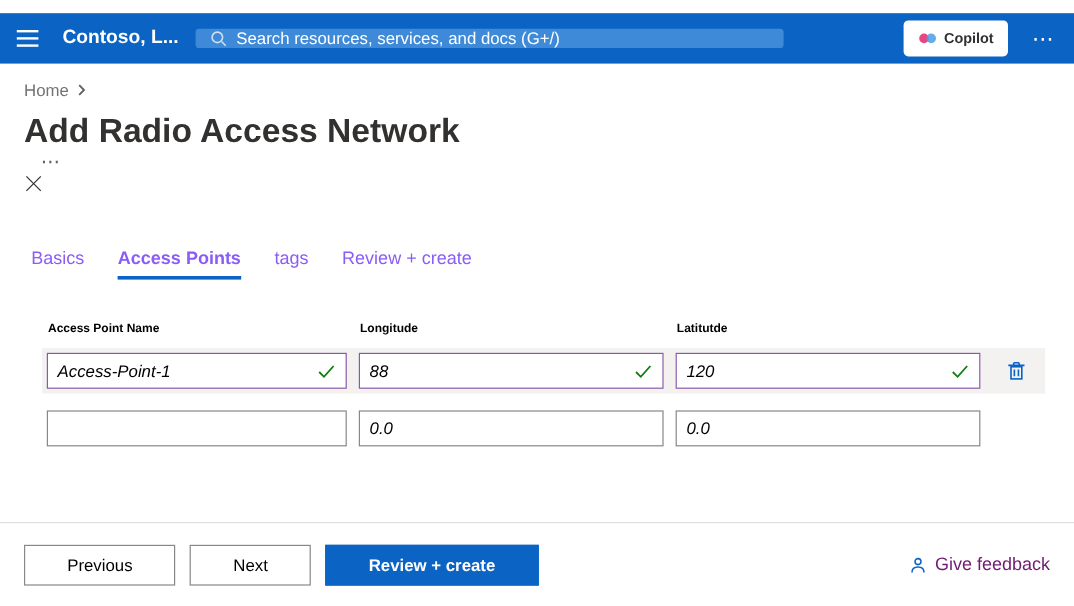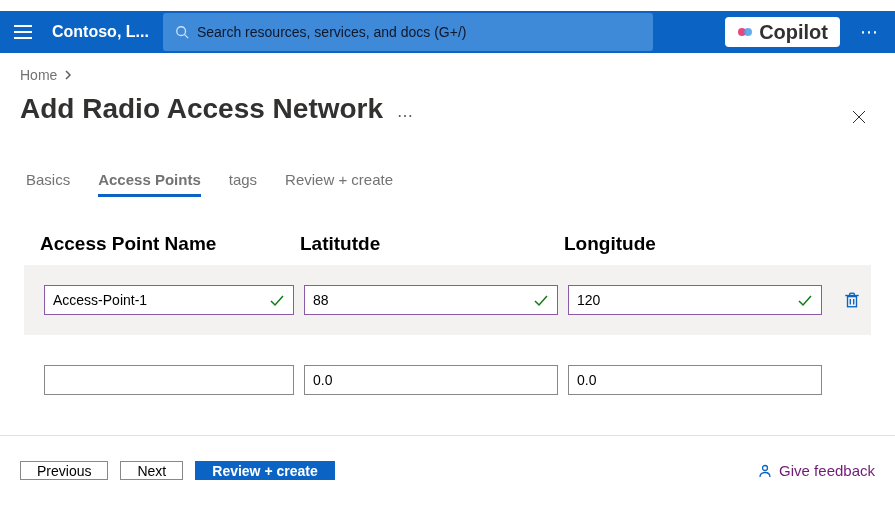--- a/index.html
+++ b/index.html
@@ -1,46 +1,46 @@
 <!DOCTYPE html>
 <html><head>
   <meta charset="utf-8">
   <style>
     * { box-sizing: border-box; margin: 0; padding: 0; font-family: "Segoe UI", Arial, sans-serif; }
     body { width: 895px; height: 505px; background: #fff; display: flex; flex-direction: column; overflow: hidden; }
     .topbar { height: 42px; background: #0b64c4; display: flex; align-items: center; padding: 0 10px; gap: 14px; color: #fff; margin-top: 11px; }
     .hamburger { width: 24px; height: 24px; display: flex; flex-direction: column; justify-content: center; gap: 4px; cursor: pointer; padding-left:4px;}
     .hamburger span { display: block; height: 2px; background: #fff; width: 18px; }
     .brand { font-weight: 600; font-size: 16px; white-space: nowrap; overflow: hidden; text-overflow: ellipsis; max-width: 105px; margin-left:4px;}
-    .search { flex: 0 0 490px; height: 38px; background: #3f8ad8; border-radius: 3px; display: flex; align-items: center; padding: 0 12px; gap: 8px; color: #0f172a; cursor:text;}
+    .search { flex: 0 0 490px; height: 16px; background: #3f8ad8; border-radius: 3px; display: flex; align-items: center; padding: 0 12px; gap: 8px; color: #ffffff; cursor:text;}
     .search svg { width: 14px; height: 14px; }
     .search span { font-size: 14px; }
     .topbar-spacer { flex:1; }
-    .copilot-btn { height: 30px; background: #fff; border-radius: 4px; display: flex; align-items: center; gap: 6px; padding: 0 12px; color: #323130; font-weight: 600; cursor:pointer; font-size:20px;}
+    .copilot-btn { height: 30px; background: #fff; border-radius: 4px; display: flex; align-items: center; gap: 6px; padding: 0 12px; color: #323130; font-weight: 600; cursor:pointer; font-size:12px;}
     .copilot-logo { width:16px; height:16px; }
     .more-dots { color:#fff; font-size:18px; padding:0 6px; cursor:pointer; letter-spacing:1px;}
     .content { flex:1; padding: 14px 24px 0 20px; position:relative; display:flex; flex-direction:column;}
     .breadcrumb { font-size: 14px; color:#737373; display:flex; align-items:flex-start; gap:6px; }
     .breadcrumb .chev { color:#605e5c; }
-    .title-row { display:flex; align-items:flex-end; margin-top:10px; }
+    .title-row { display:flex; align-items:flex-start; margin-top:10px;flex-direction:column; }
     .title-row h1 { font-size: 28px; font-weight:600; color:#323130; }
     .title-more { color:#605e5c; margin-left:14px; font-size:16px; letter-spacing:2px; cursor:pointer;}
     .title-close { width:16px; height:16px; cursor:pointer; margin-right:4px;}
-    .tabs { display:flex; gap:28px; margin-top:46px; border-bottom: none; font-size:15px; color:#737373; margin-left:6px;}
+    .tabs { display:flex; gap:28px; margin-top:46px; border-bottom: none; font-size:15px; color:#8b5cf6; margin-left:6px;}
     .tab { padding-bottom:6px; cursor:pointer; }
     .tab.active { font-weight:700; border-bottom:3px solid #0b64c4; }
-    .headers { display:grid; grid-template-columns: 250px 254px 254px 40px; gap:10px; margin-top:36px; margin-left:20px; font-weight:600; font-size:19px;}
-    .row { display:grid; grid-template-columns: 250px 254px 254px 40px; gap:10px; margin-top:10px; margin-left:4px; align-items:center; padding:20px;}
+    .headers { display:grid; grid-template-columns: 250px 254px 254px 40px; gap:10px; margin-top:36px; margin-left:20px; font-weight:600; font-size:10px;}
+    .row { display:grid; grid-template-columns: 250px 254px 254px 40px; gap:10px; margin-top:10px; margin-left:15px; align-items:center; padding:4px;font-style:italic;}
     .row.filled { background:#f3f2f1; }
     .field { height:30px; border:1px solid #8a8886; background:#fff; display:flex; align-items:center; padding:0 8px; font-size:14px; justify-content:space-between;}
     .row.filled .field { border-color:#8a5aa6; }
     .check { color:#107c10; width:16px; height:16px; }
     .trash { color:#0b64c4; width:18px; height:18px; cursor:pointer; justify-self:center;}
     .footer { border-top:1px solid #e1dfdd; height:70px; display:flex; align-items:center; padding:0 20px; gap:12px; margin-top:auto;}
-    .btn { height:19px; padding:0 16px; border:1px solid #8a8886; background:#fff; font-size:14px; cursor:pointer; font-family:inherit; display:flex; align-items:center;}
+    .btn { height:34px; padding:0 35px; border:1px solid #8a8886; background:#fff; font-size:14px; cursor:pointer; font-family:inherit; display:flex; align-items:center;}
     .btn.primary { background:#0b64c4; border-color:#0b64c4; color:#fff; font-weight:600; }
     .feedback { margin-left:auto; color:#701a75; font-size:15px; display:flex; align-items:center; gap:6px; cursor:pointer;}
     .flex-fill { flex:1; }
   </style>
 </head>
 <body>
 
 <div class="topbar">
   <div class="hamburger">
     <span></span>
@@ -88,22 +88,22 @@
 
   <div class="tabs">
     <div class="tab">Basics</div>
     <div class="tab active">Access Points</div>
     <div class="tab">tags</div>
     <div class="tab">Review + create</div>
   </div>
 
   <div class="headers">
     <div>Access Point Name</div>
+    <div>Longitude</div>
     <div>Latitutde</div>
-    <div>Longitude</div>
     <div></div>
   </div>
 
   <div class="row filled">
     <div class="field">
       <span>Access-Point-1</span>
       <svg class="check" viewBox="0 0 16 16" fill="none" stroke="#107c10" stroke-width="1.5">
           <polyline points="2,9 6,13 14,4"></polyline>
         </svg>
     </div>

